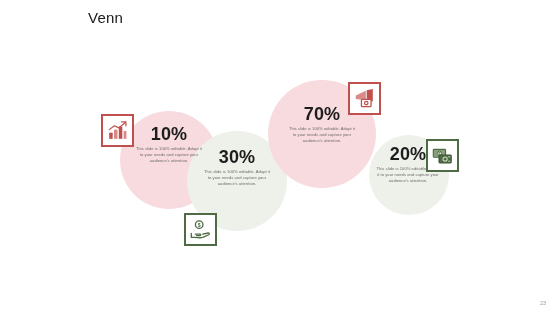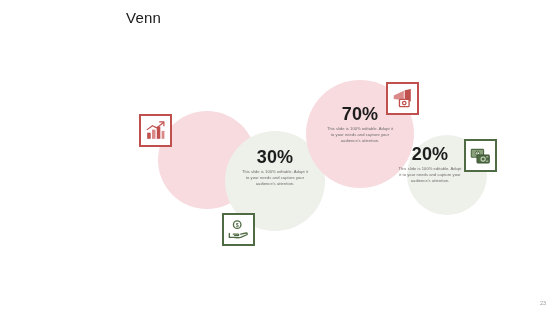--- a/index.html
+++ b/index.html
@@ -12,21 +12,20 @@
     background: #ffffff;
     font-family: "Liberation Sans", sans-serif;
     overflow: hidden;
     position: relative;
   }
 
   #slide {
     position: absolute;
     inset: 0;
     background: #ffffff;
-    margin-left: 38px;
   }
 
   #page-title {
     position: absolute;
     left: 88px;
     top: 8px;
     font-size: 15px;
     color: #1a1a1a;
     font-weight: 400;
     letter-spacing: 0.2px;
@@ -101,32 +100,36 @@
   <div id="venn-stage">
 
     <div class="venn-circle" style="left:120px; top:111px; width:98px; height:98px; background:#f7dbdf;"></div>
 
     <div class="venn-circle" style="left:187px; top:131px; width:100px; height:100px; background:#eef0ea;"></div>
 
     <div class="venn-circle" style="left:268px; top:80px; width:108px; height:108px; background:#f7dbdf;"></div>
 
     <div class="venn-circle" style="left:369px; top:135px; width:80px; height:80px; background:#eef0ea;"></div>
 
+    <div class="venn-node" style="left:134px; top:126px; width:70px;">
+      <div class="node-pct">10%</div>
+      <div class="node-desc">This slide is 100% editable. Adapt it to your needs and capture your audience's attention.</div>
+    </div>
 
     <div class="venn-node" style="left:202px; top:149px; width:70px;">
       <div class="node-pct">30%</div>
       <div class="node-desc">This slide is 100% editable. Adapt it to your needs and capture your audience's attention.</div>
     </div>
 
     <div class="venn-node" style="left:287px; top:106px; width:70px;">
       <div class="node-pct">70%</div>
       <div class="node-desc">This slide is 100% editable. Adapt it to your needs and capture your audience's attention.</div>
     </div>
 
-    <div class="venn-node" style="left:359px; top:146px; width:66px;">
+    <div class="venn-node" style="left:375px; top:146px; width:66px;">
       <div class="node-pct">20%</div>
       <div class="node-desc">This slide is 100% editable. Adapt it to your needs and capture your audience's attention.</div>
     </div>
 
     <div class="icon-box" style="left:101px; top:114px; width:33px; height:33px; border-color:#c0504d;">
       <span>
         <svg width="21" height="21" viewBox="0 0 24 24" fill="none">
           <rect x="2.5" y="14.5" width="4" height="7" fill="#c0504d"></rect>
           <rect x="8" y="11" width="4" height="10.5" fill="#d98a88"></rect>
           <rect x="13.5" y="7.5" width="4" height="14" fill="#c0504d"></rect>

